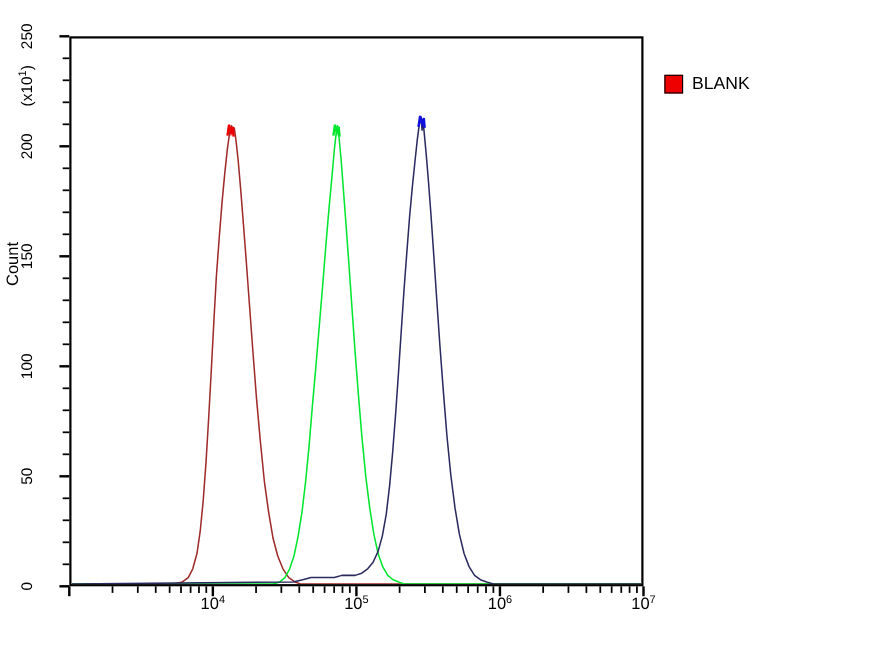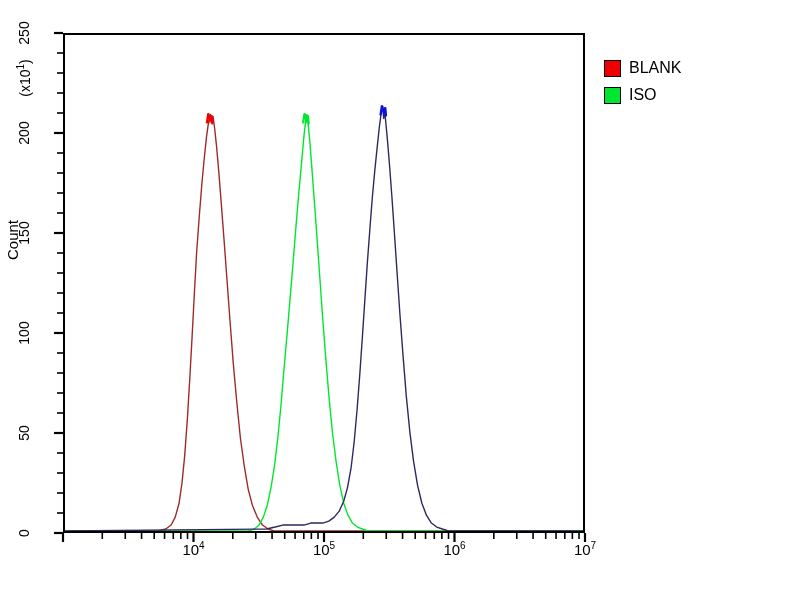--- a/index.html
+++ b/index.html
@@ -86,21 +86,21 @@
   .x-tick-label sup{font-size:10px;vertical-align:super;}
 
   
   .legend{
     position:absolute;
     left:604px; top:60px;
     width:190px;
   }
   .legend-row{
     display:flex;
-    align-items:flex-start;
+    align-items:flex-end;
     height:25px;
     margin-bottom:2px;
   }
   .legend-swatch{
     width:17px;height:17px;
     border:1px solid #000;
     box-sizing:border-box;
     flex:0 0 auto;
     margin-right:8px;
   }
@@ -216,19 +216,15 @@
       <line x1="57" y1="73" x2="63" y2="73" stroke="#000" stroke-width="1.6"></line>
       <line x1="57" y1="53" x2="63" y2="53" stroke="#000" stroke-width="1.6"></line>
       <line x1="54" y1="33" x2="63" y2="33" stroke="#000" stroke-width="2.2"></line>
     </svg>
 
   <div class="legend" id="legend">
       <div class="legend-row">
         <span class="legend-swatch" style="background: rgb(238, 0, 0);"></span>
         <span class="legend-label">BLANK</span>
       </div>
-      <div class="legend-row">
-        <span class="legend-swatch" style="background: rgb(0, 230, 46);"></span>
-        <span class="legend-label">ISO</span>
-      </div>
     </div>
 
 </div>
 
 </body></html>

